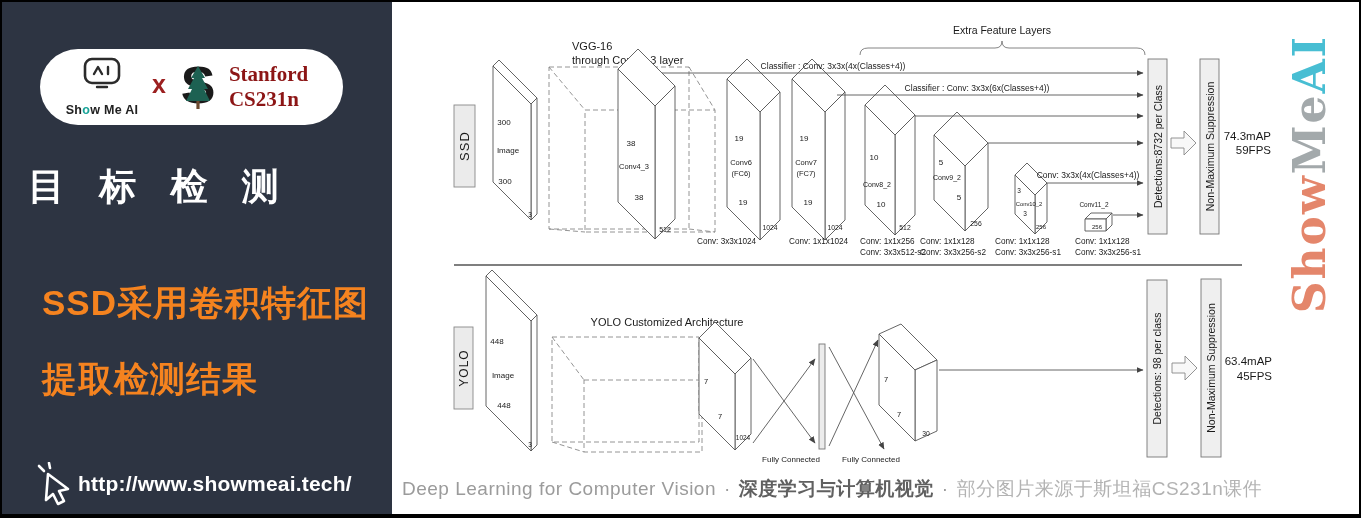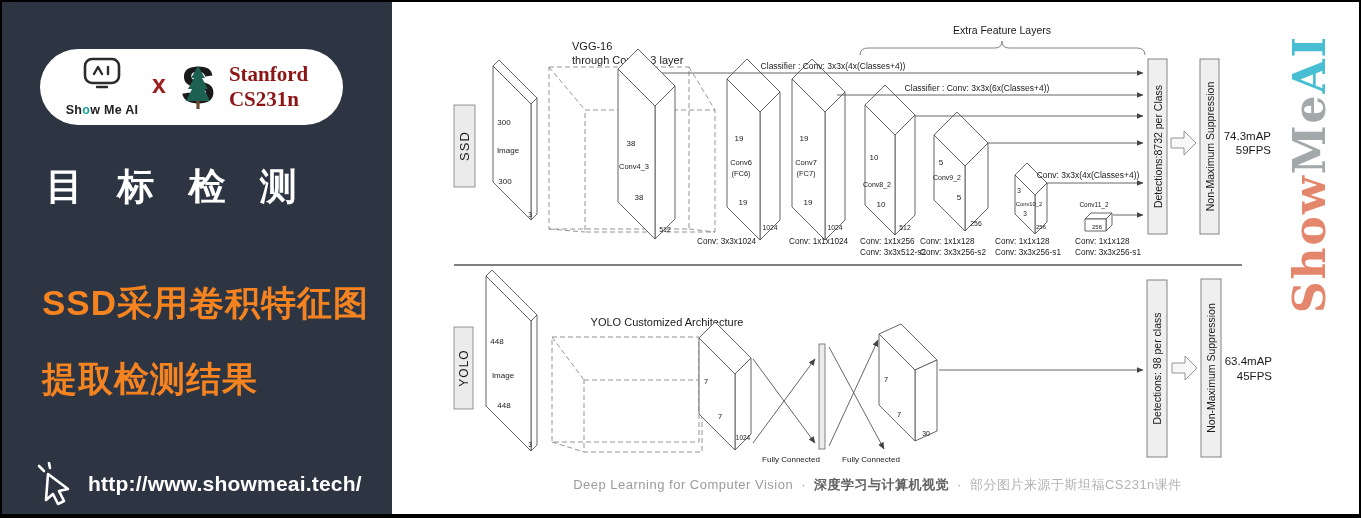--- a/index.html
+++ b/index.html
@@ -15,34 +15,34 @@
     position:absolute;left:38px;top:47px;width:303px;height:76px;background:#fff;
     border-radius:40px;display:flex;align-items:center;padding:0 18px 0 20px;
   }
   .robot-block{display:flex;flex-direction:column;align-items:center;width:84px;}
   .robot-word{font-size:12.5px;font-weight:bold;color:#222;letter-spacing:.3px;margin-top:12px;white-space:nowrap;}
   .robot-word .o{color:#17A398;}
   .x-sep{font-size:25px;font-weight:bold;color:#9C2020;margin:0 10px 6px 8px;}
   .stanford-text{margin-left:9px;font-family:Liberation Serif, serif;font-weight:bold;
     color:#8C1515;font-size:21px;line-height:1.2;}
   .main-title{
-    position:absolute;left:44px;top:160px;width:308px;color:#fff;font-weight:bold;
+    position:absolute;left:26px;top:160px;width:308px;color:#fff;font-weight:bold;
     font-size:37px;word-spacing:20px;letter-spacing:2px;white-space:nowrap;
   }
   .headline{position:absolute;left:40px;color:#F5831F;font-weight:bold;font-size:35px;letter-spacing:1px;white-space:nowrap;}
   .headline.l1{top:278px;}
   .headline.l2{top:354px;}
-  .url-row{position:absolute;left:34px;top:460px;display:flex;align-items:center;gap:10px;}
+  .url-row{position:absolute;left:34px;top:460px;display:flex;align-items:center;}
   .url-text{color:#fff;font-weight:bold;font-size:21px;letter-spacing:.2px;white-space:nowrap;}
   
   .figure-panel{position:absolute;left:390px;top:0;width:971px;height:518px;background:#fff;}
   svg text{font-family:"Liberation Sans",sans-serif;fill:#1a1a1a;}
   .caption{
-    position:absolute;left:400px;top:474px;width:951px;text-align:center;white-space:nowrap;
-    font-size:13px;color:#9b9b9b;letter-spacing:.5px;
+    position:absolute;left:400px;top:474px;width:951px;text-align:left;white-space:nowrap;
+    font-size:19px;color:#9b9b9b;letter-spacing:.5px;
   }
   .caption .zh{font-weight:bold;color:#606060;}
   .caption .credit{color:#b3b3b3;}
   .caption .dot{color:#9b9b9b;margin:0 8px;}
   .watermark{
     position:absolute;left:1307px;top:172px;transform:translate(-50%,-50%) rotate(-90deg);
     font-family:"DejaVu Serif","Liberation Serif",serif;font-weight:bold;font-size:44px;
     letter-spacing:2px;white-space:nowrap;opacity:.9;
   }
   .wm-show{color:#E2795C;}

